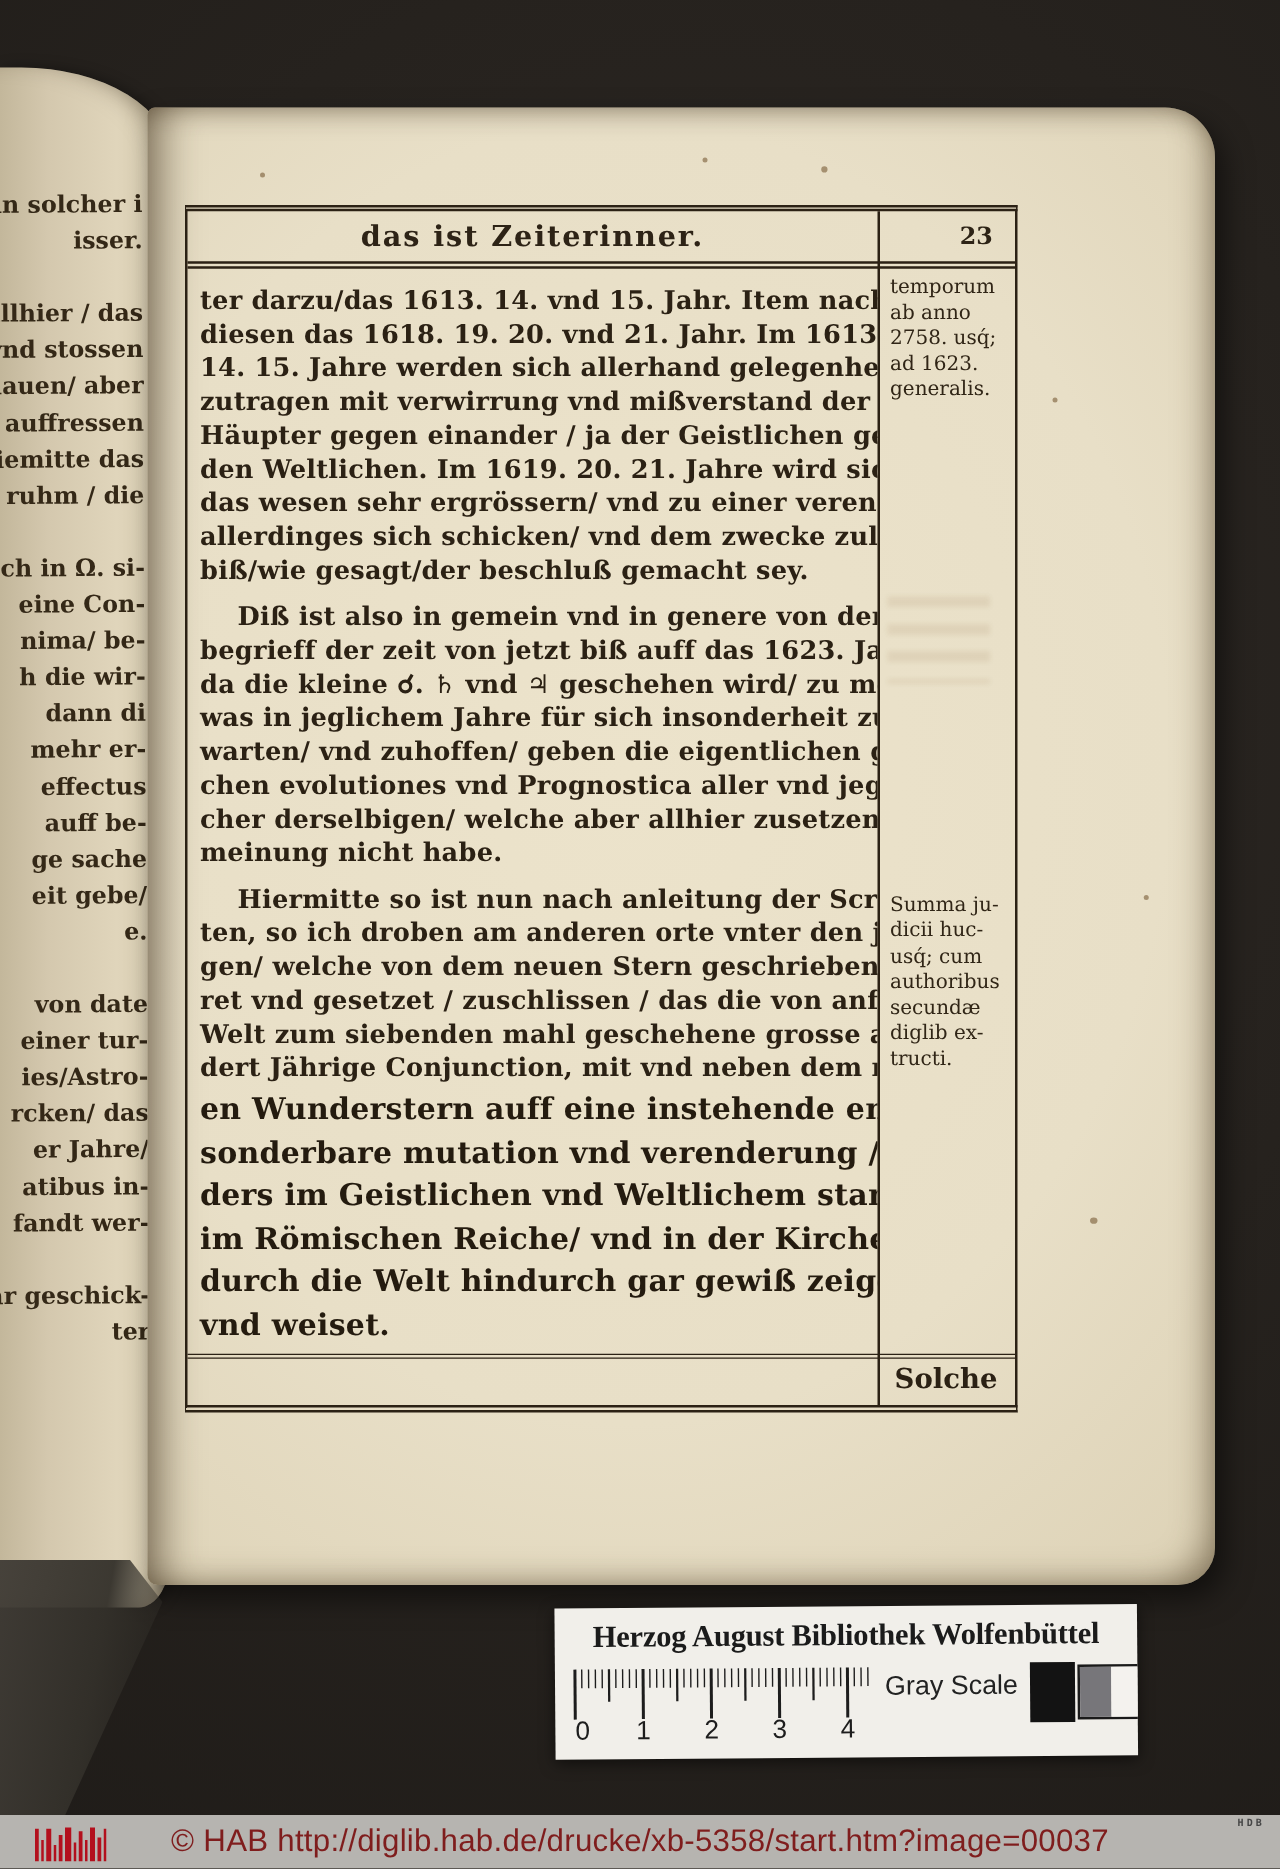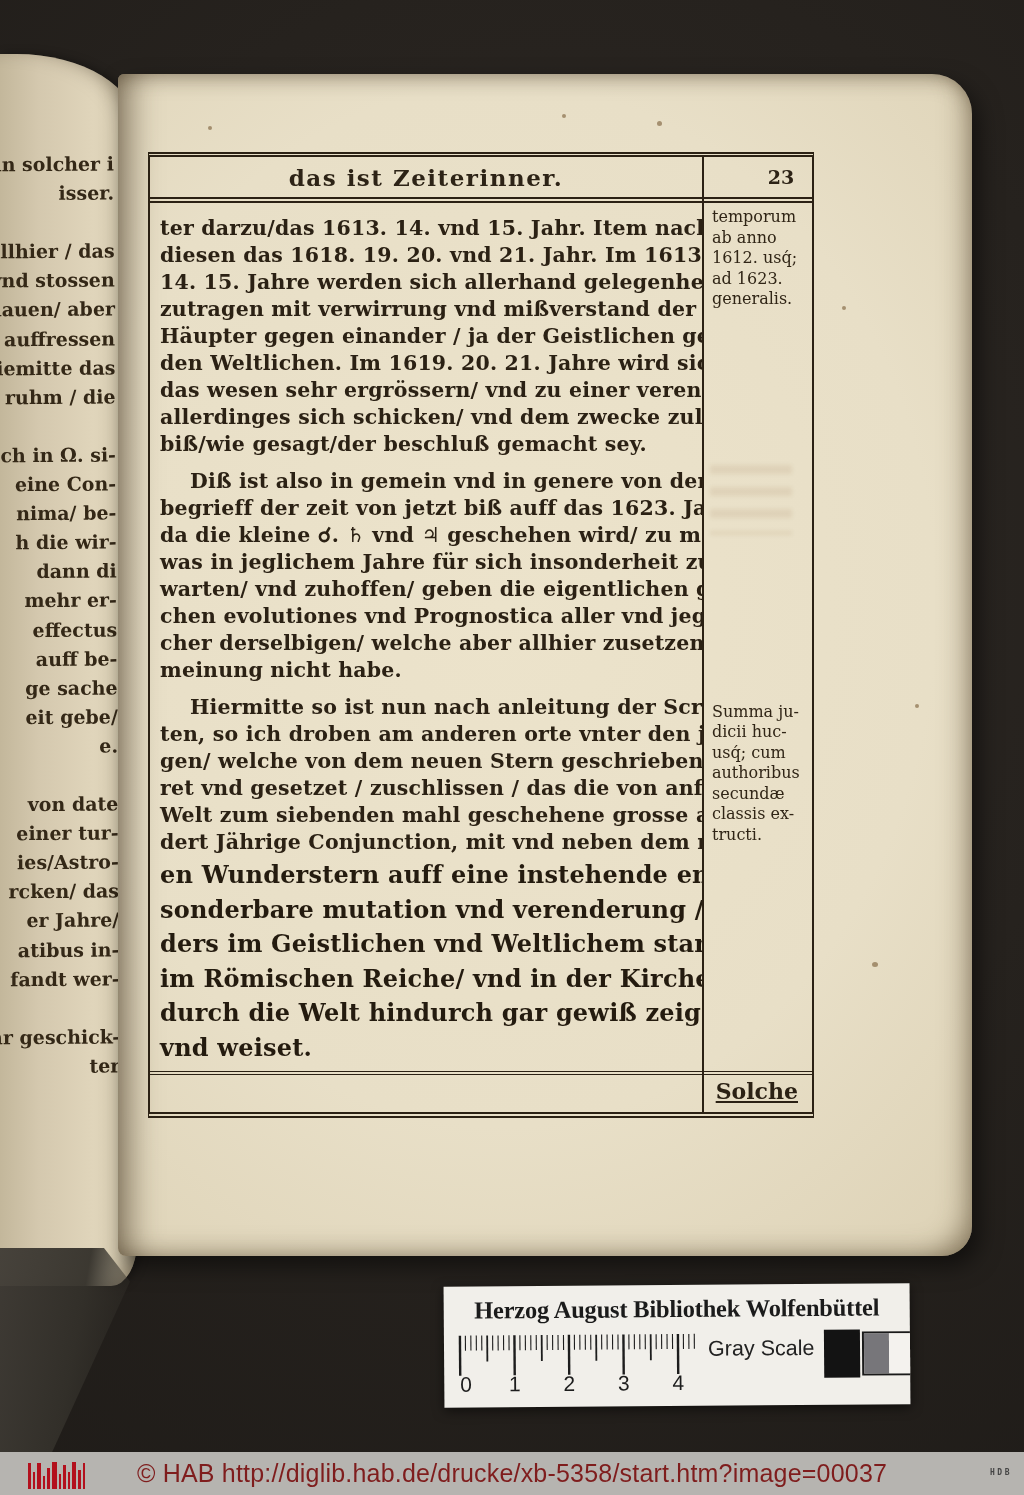--- a/index.html
+++ b/index.html
@@ -15,21 +15,21 @@
   .verso{position:absolute;left:0;top:54px;width:137px;height:1232px;overflow:hidden;
     background:linear-gradient(90deg,#c3b79b 0%,#d4c8ae 28%,#e0d5bb 68%,#d6cbaf 100%);
     border-top-right-radius:120px 74px;border-bottom-right-radius:26px 44px;
     box-shadow:inset -16px 0 20px -10px rgba(42,30,14,.5), 4px 0 10px rgba(0,0,0,.35);}
   .verso-rule{position:absolute;right:3px;top:44px;bottom:34px;width:24px;
     border-right:2.5px solid rgba(42,32,18,.85);border-radius:0 50% 50% 0/0 40% 40% 0;}
   .verso-text{position:absolute;top:96px;right:20px;text-align:right;
     font:700 19px/29.1px "DejaVu Serif",serif;color:#342817;white-space:pre;transform:rotate(-.4deg);}
 
   
-  .recto{position:absolute;left:118px;top:74px;width:854px;height:1182px;
+  .recto{position:absolute;left:118px;top:86px;width:854px;height:1182px;
     background:radial-gradient(92% 80% at 45% 45%,#ece3cb 0%,var(--paper) 55%,#ddd2b6 90%,#cfc2a3 100%);
     border-radius:6px 40px 30px 8px;
     box-shadow:inset 28px 0 32px -18px rgba(55,40,20,.6),
                inset 0 16px 22px -16px rgba(55,40,20,.5),
                inset -22px -16px 28px -18px rgba(70,52,28,.55),
                7px 10px 22px rgba(0,0,0,.5);}
   .frame{position:absolute;left:30px;top:78px;width:662px;height:955px;
     border:2px solid var(--ink);border-top:5px double var(--ink);border-bottom:6px double var(--ink);}
   .v-divider{position:absolute;left:552px;top:0;bottom:0;width:2px;background:var(--ink);}
   .frame-header{display:flex;height:40px;border-bottom:6px double var(--ink);}
@@ -40,21 +40,21 @@
   .frame-body{display:flex;height:868px;overflow:hidden;}
   .main-col{width:552px;padding:12px 6px 0 10px;overflow:hidden;box-sizing:border-box;}
   .margin-col{flex:1;padding:4px 2px 0 10px;position:relative;overflow:hidden;}
   .para{font:700 20.5px/27px "DejaVu Serif",serif;color:var(--ink);white-space:pre;letter-spacing:.2px;}
   .para.indent{text-indent:30px;}
   .para + .para{margin-top:10px;}
   .para-large{font:700 24px/34.5px "DejaVu Serif",serif;color:#241b0f;white-space:pre;
     letter-spacing:.2px;margin-top:2px;}
   .inner-rule{border-top:4px double var(--ink);}
   .catchword-row{height:31px;display:flex;align-items:center;justify-content:flex-end;
-    padding-right:14px;font:700 22px "DejaVu Serif",serif;color:var(--ink);text-decoration:underline;}
+    padding-right:14px;font:700 22px "DejaVu Serif",serif;color:var(--ink);}
   .note{font:400 16px/20.5px "DejaVu Serif",serif;color:#302516;white-space:pre;}
   .note2{margin-top:392px;}
   .smudge{position:absolute;left:8px;top:262px;width:82px;height:70px;filter:blur(2px);opacity:.8;
     background:repeating-linear-gradient(180deg,rgba(140,100,60,.14) 0 9px,transparent 9px 22px);}
   .speck{position:absolute;border-radius:50%;background:rgba(110,78,40,.55);}
 
   
   .wedge{position:absolute;left:0;top:1248px;width:130px;height:210px;opacity:.95;
     background:linear-gradient(100deg,#403c36 0%,#33302a 55%,rgba(40,36,31,0) 100%);
     clip-path:polygon(0 0,80% 0,100% 16%,38% 100%,0 100%);}
@@ -72,21 +72,21 @@
   .patch-pair{display:flex;border:2px solid #1a1a1a;margin-left:2px;}
   .patch-gray{width:25px;height:40px;background:#77767a;}
   .patch-white{width:29px;height:40px;background:#f4f2ee;}
 
   
   .strip{position:absolute;left:0;top:1452px;width:1024px;height:43px;background:var(--strip-gray);}
   .strip-text{position:absolute;inset:0;display:flex;align-items:center;justify-content:center;
     font:400 25px "Liberation Sans",sans-serif;color:#7f1d1d;letter-spacing:.2px;}
   .barcode{position:absolute;left:28px;top:7px;height:30px;display:flex;align-items:flex-end;gap:2px;}
   .barcode i{display:block;background:var(--barcode-red);}
-  .corner-mark{position:absolute;right:12px;top:16px;font:700 8px "DejaVu Sans Mono",monospace;
+  .corner-mark{position:absolute;right:12px;top:2px;font:700 8px "DejaVu Sans Mono",monospace;
     letter-spacing:2.5px;color:#454545;}
 </style>
 </head>
 <body>
 
 <div class="stage">
 
   <div class="verso">
     <div class="verso-text">n ein solcher i
 isser.
@@ -157,30 +157,30 @@
           <div class="para-large">en Wunderstern auff eine instehende endliche
 sonderbare mutation vnd verenderung / bei-
 ders im Geistlichen vnd Weltlichem stande /
 im Römischen Reiche/ vnd in der Kirchen/ ja
 durch die Welt hindurch gar gewiß zeiget /
 vnd weiset.</div>
         </div>
         <div class="margin-col">
           <div class="note">temporum
 ab anno
-1612. usq́;
+2758. usq́;
 ad 1623.
 generalis.</div>
           <div class="smudge"></div>
           <div class="note note2">Summa ju-
 dicii huc-
 usq́; cum
 authoribus
 secundæ
-classis ex-
+diglib ex-
 tructi.</div>
         </div>
       </div>
       <div class="inner-rule"></div>
       <div class="catchword-row">Solche</div>
       <div class="v-divider"></div>
     </div>
 
     <div class="speck" style="left:444px;top:40px;width:4px;height:4px"></div>
     <div class="speck" style="left:539px;top:47px;width:5px;height:5px"></div>

